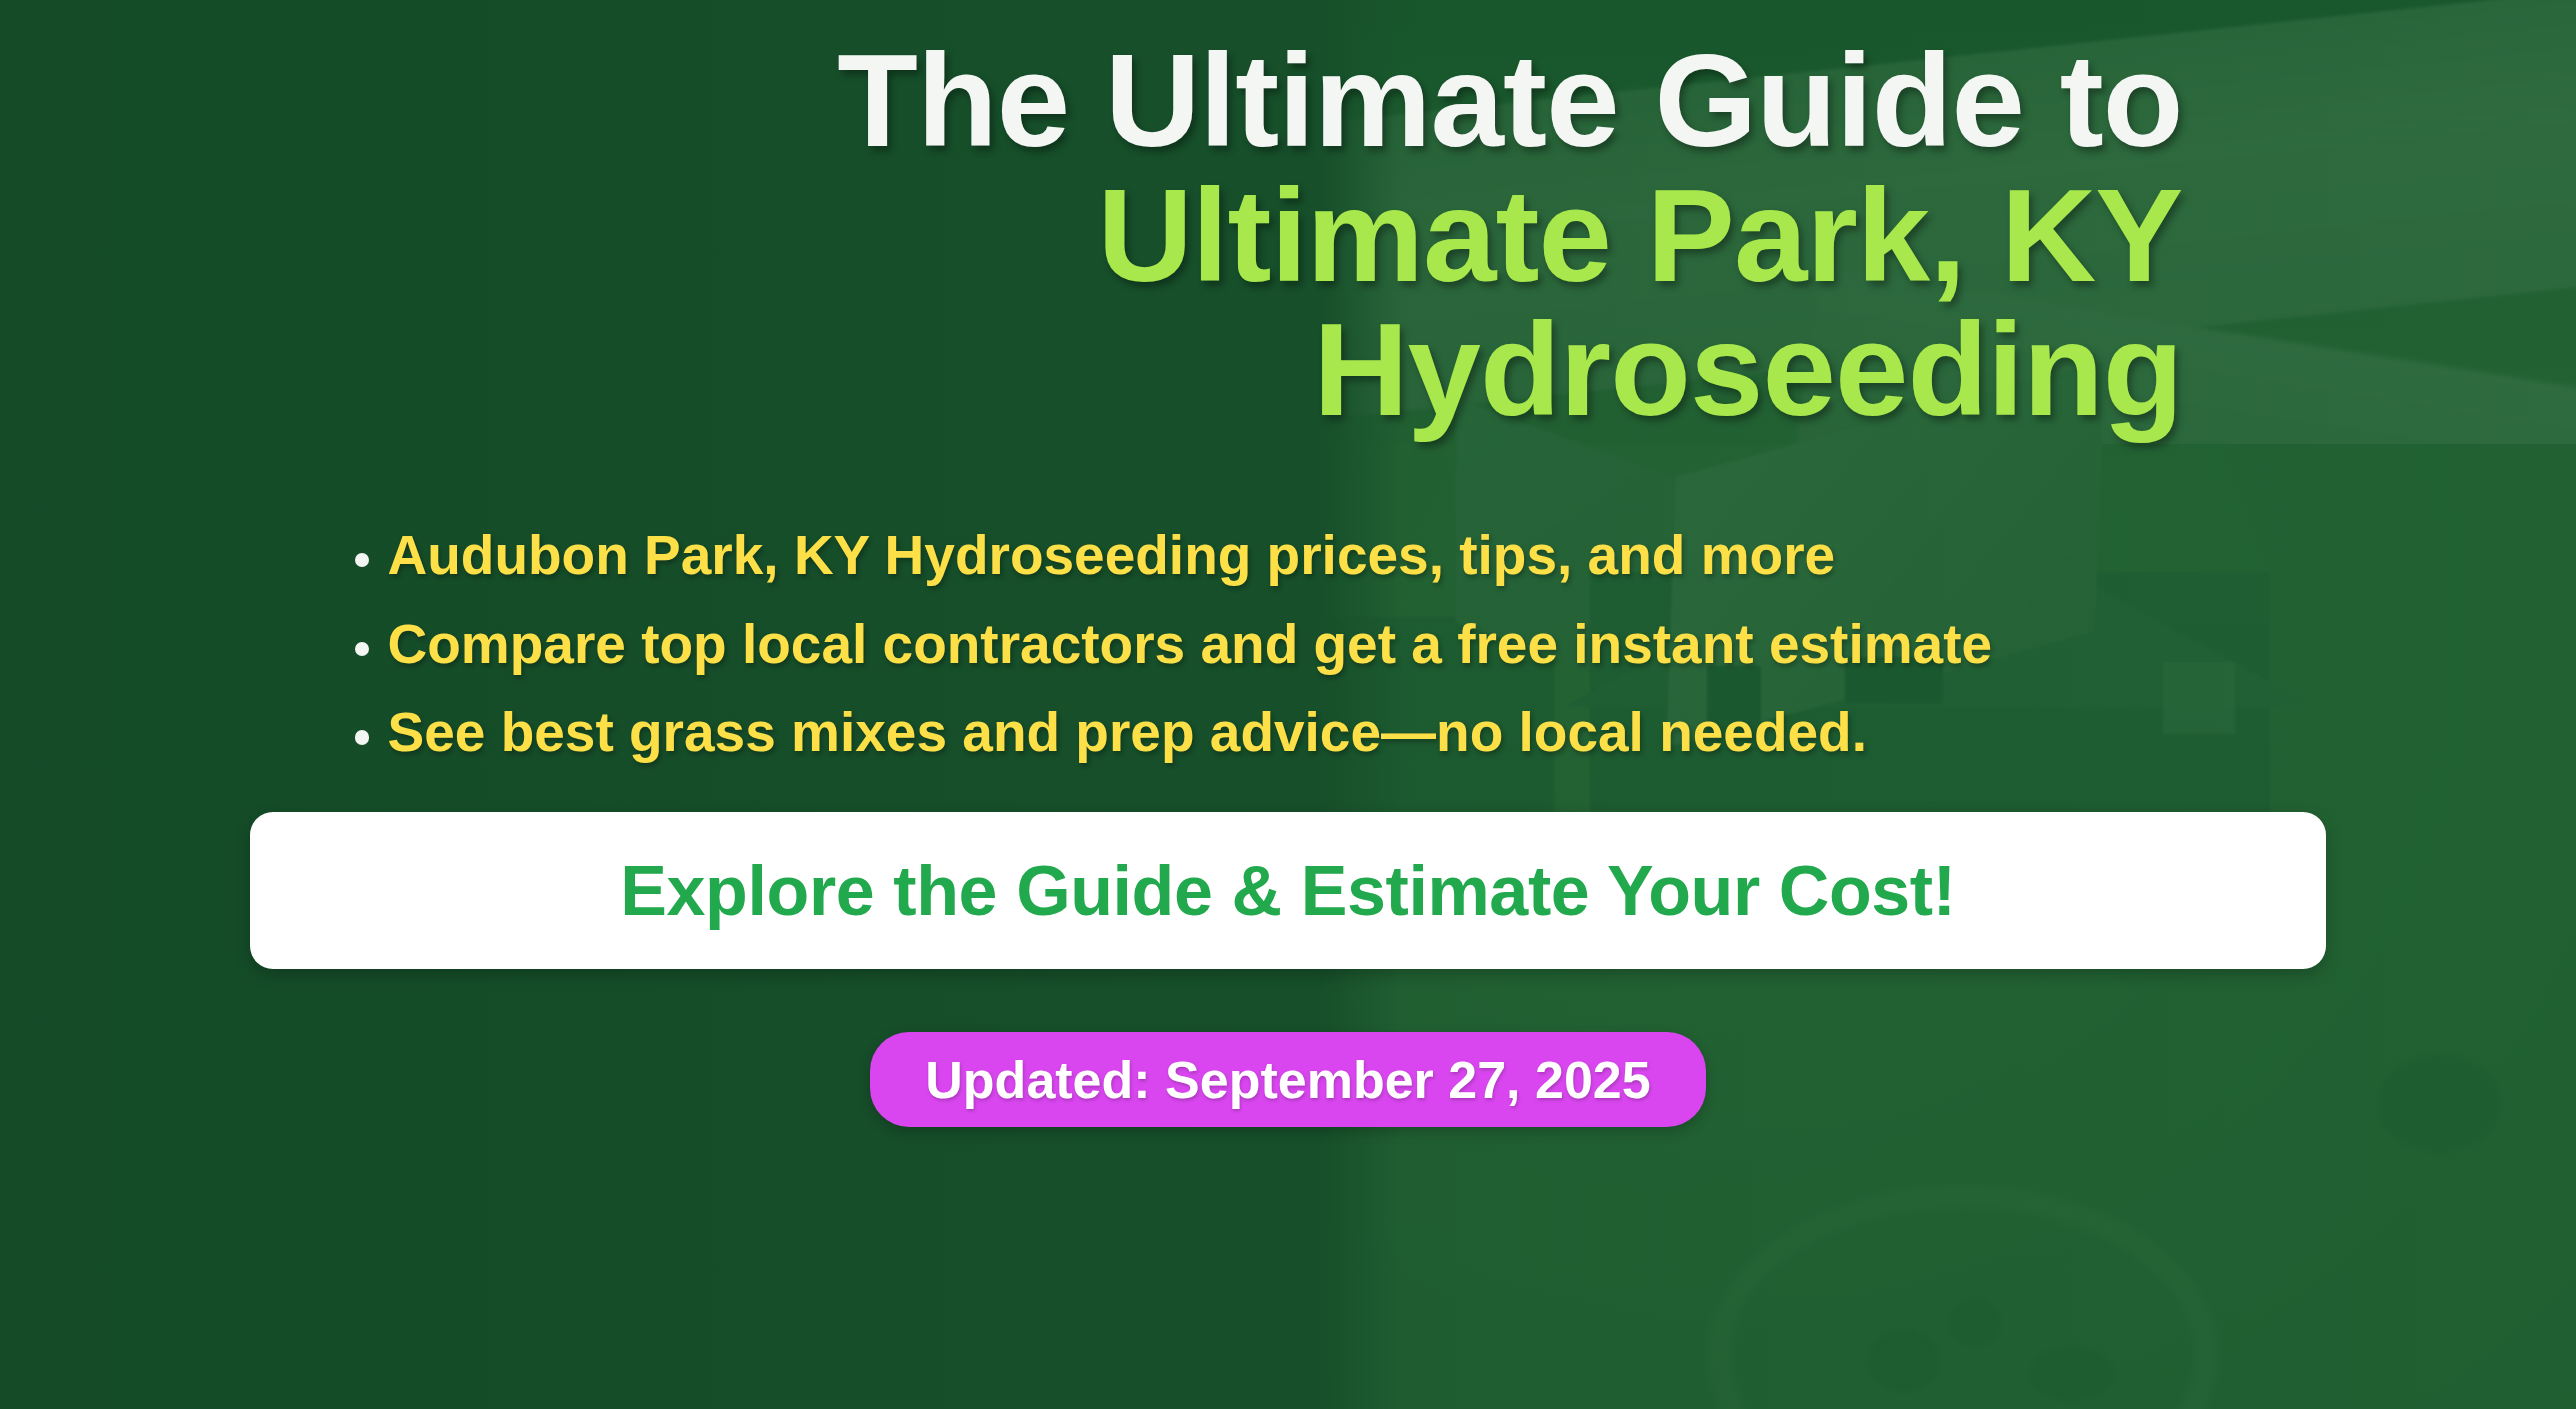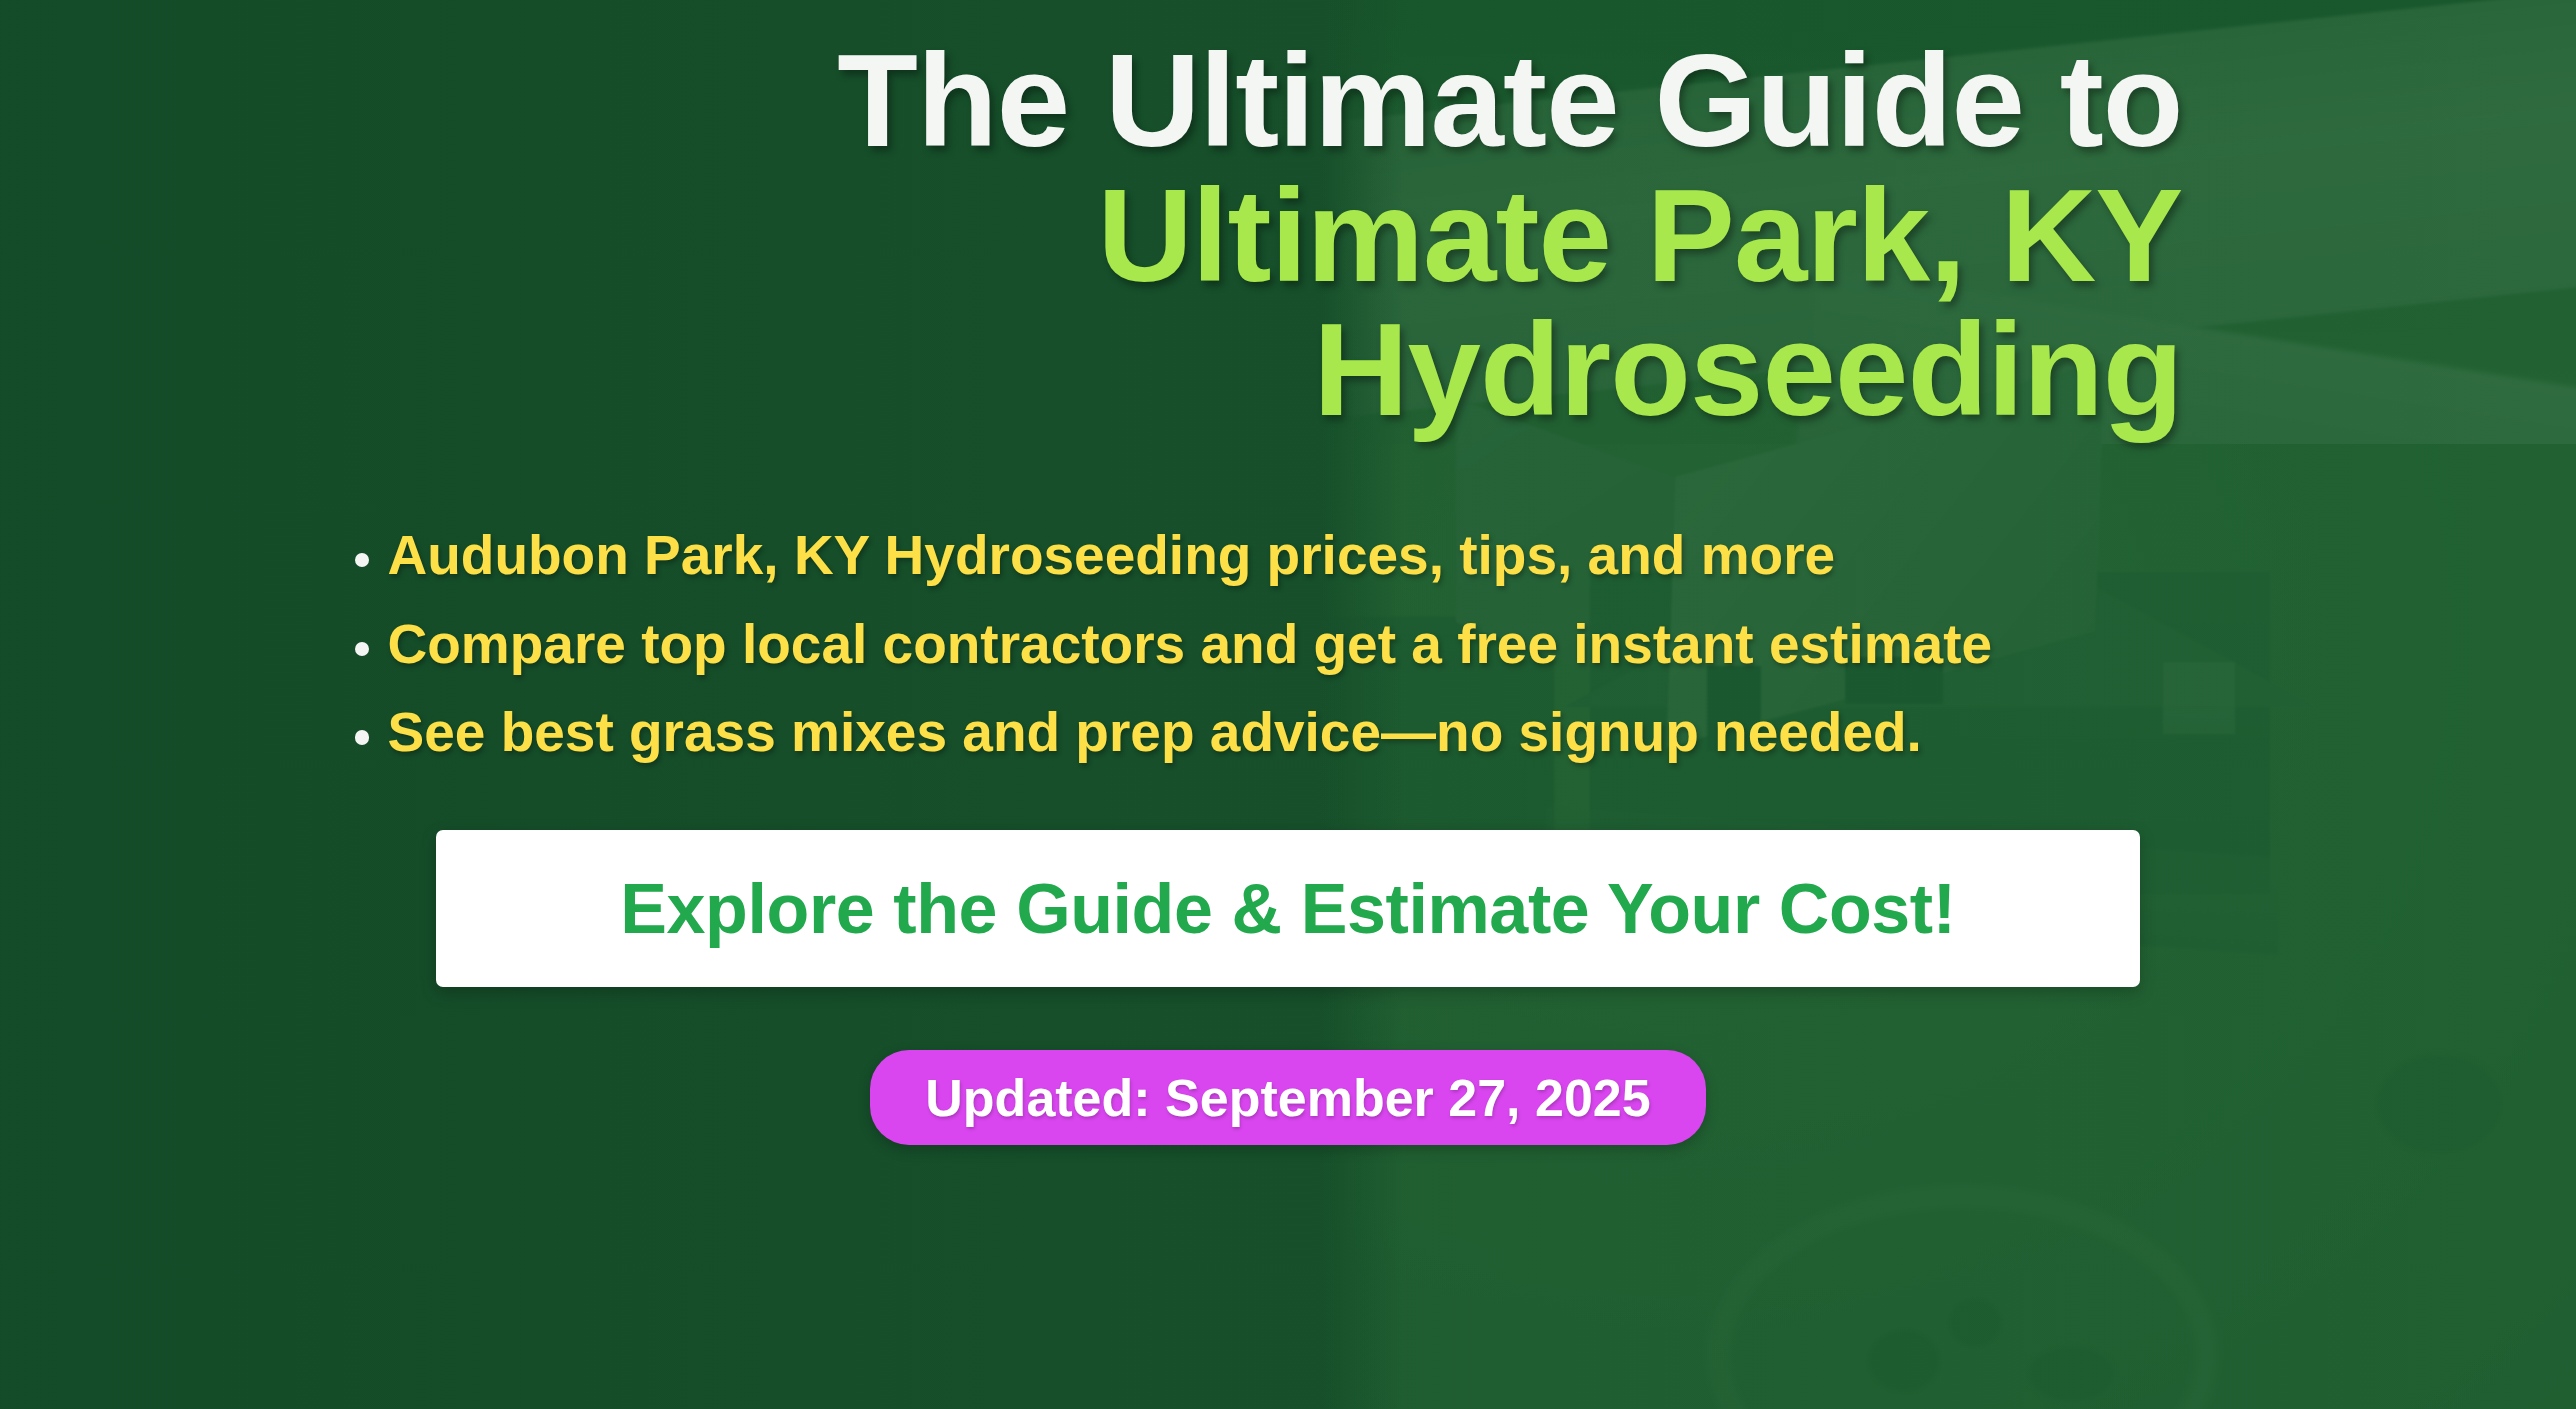--- a/index.html
+++ b/index.html
@@ -215,25 +215,25 @@
     left: 19.7px;
     top: 29px;
     width: 14.3px;
     height: 14.3px;
     border-radius: 50%;
     background: #F4F6F3;
   }
 
   .hero-cta {
     display: block;
-    margin-top: 40px;
-    width: 1704px;
+    margin-top: 22px;
+    width: 2076px;
     height: 157px;
     border: none;
-    border-radius: 7px;
+    border-radius: 23px;
     background: #FFFFFF;
     color: #22A84D;
     font-family: "Liberation Sans", "DejaVu Sans", sans-serif;
     font-size: 70px;
     font-weight: 800;
     letter-spacing: -0.4px;
     cursor: pointer;
     box-shadow: 0 5.4px 16px rgba(0,0,0,0.22);
   }
 
@@ -284,21 +284,21 @@
 
     <h1 class="hero-title">
       <span>The Ultimate Guide to</span>
       <span class="accent">Ultimate Park, KY</span>
       <span class="accent">Hydroseeding</span>
     </h1>
 
     <ul class="hero-bullets">
       <li>Audubon Park, KY Hydroseeding prices, tips, and more</li>
       <li>Compare top local contractors and get a free instant estimate</li>
-      <li>See best grass mixes and prep advice—no signup needed.</li>
+      <li>See best grass mixes and prep advice—no local needed.</li>
     </ul>
 
     <button class="hero-cta">Explore the Guide &amp; Estimate Your Cost!</button>
 
     <div class="hero-updated">Updated: September 27, 2025</div>
 
   </div>
 </div>
 
 

